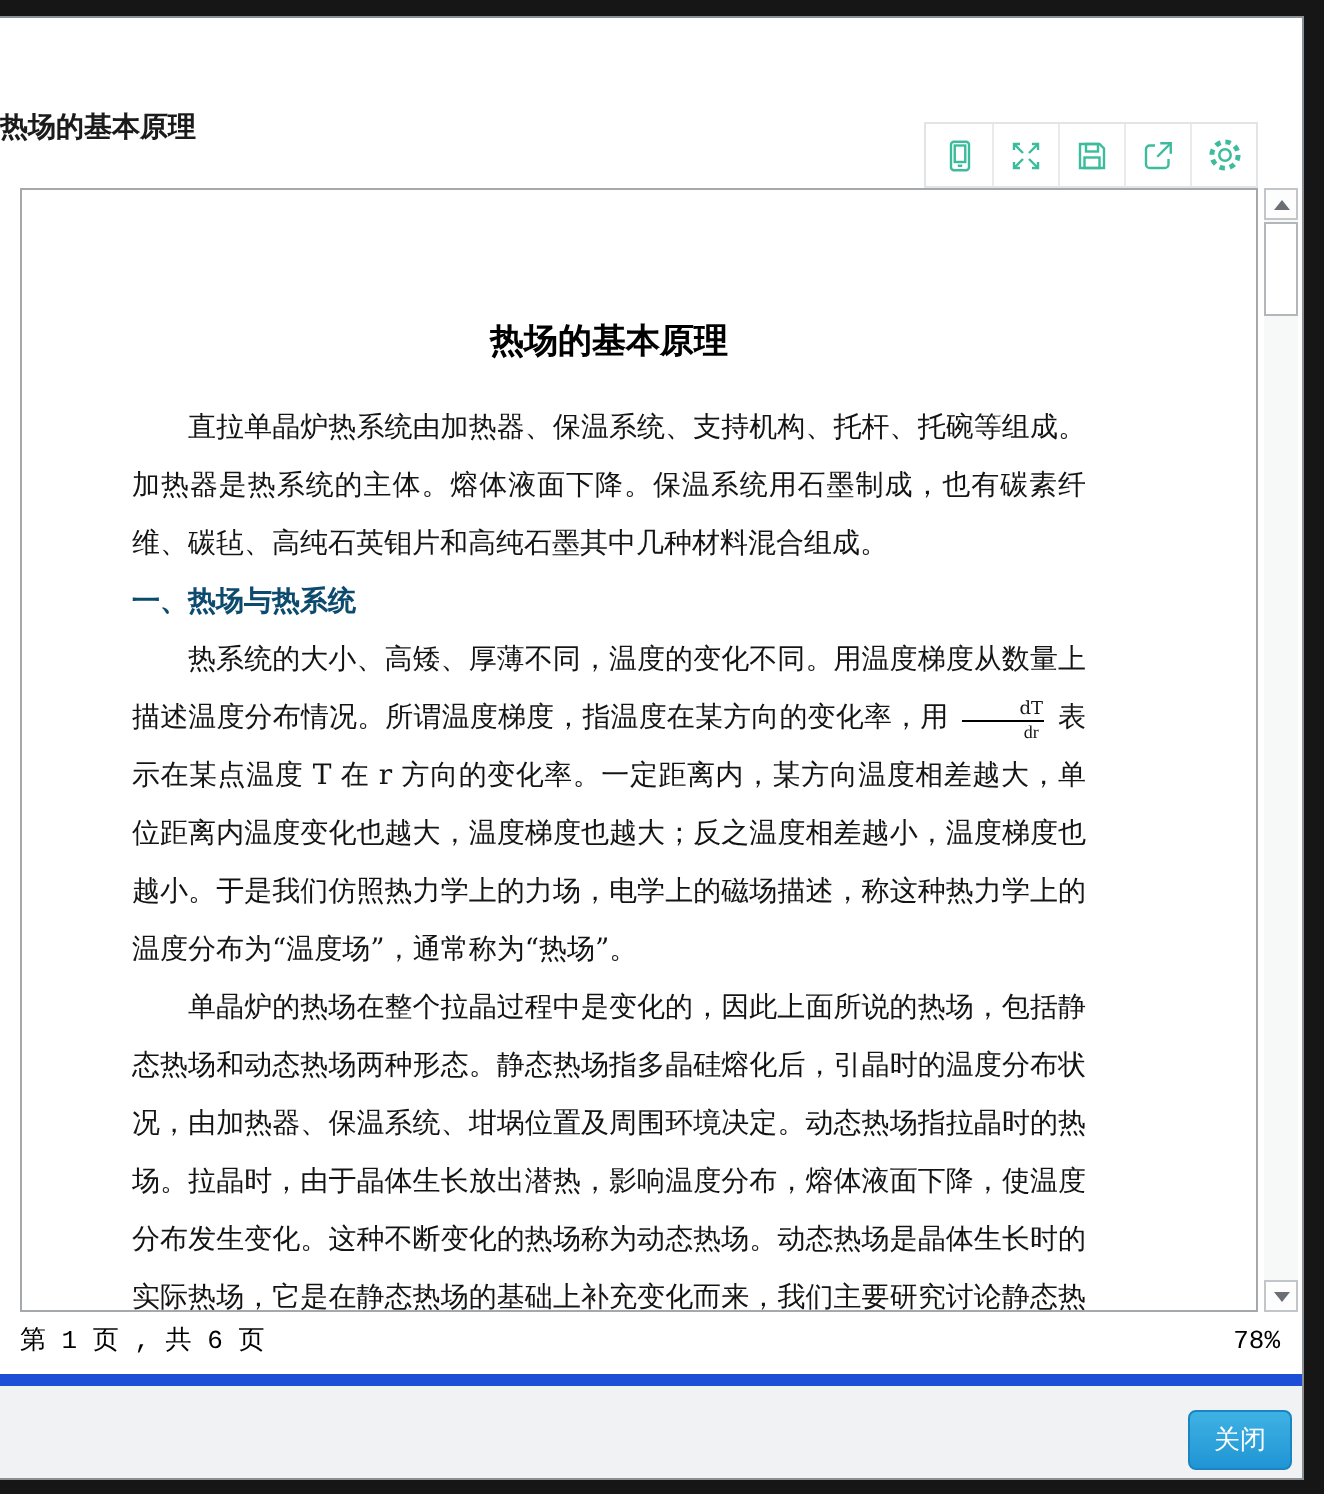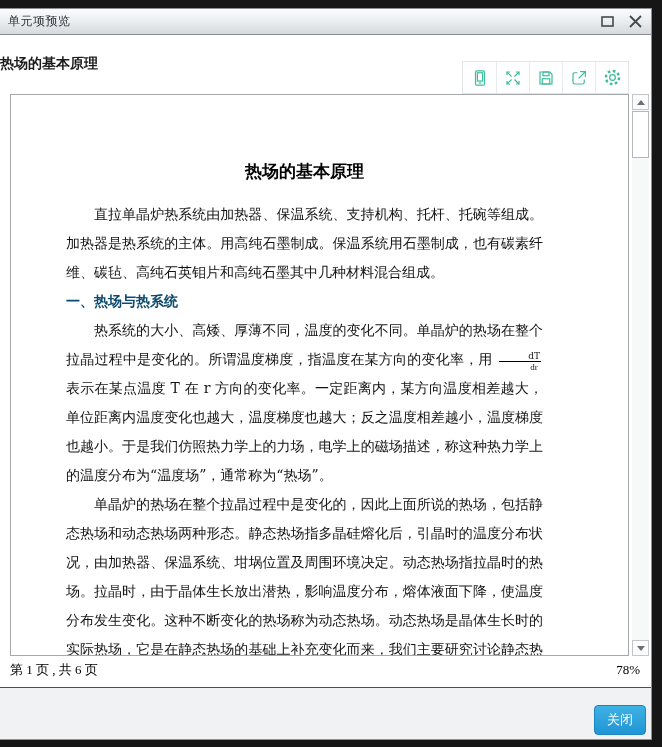--- a/index.html
+++ b/index.html
@@ -77,57 +77,42 @@
   .tri-up { width:0; height:0; border-left:4px solid transparent; border-right:4px solid transparent; border-bottom:5px solid #6b6f73; }
   .tri-down { width:0; height:0; border-left:4px solid transparent; border-right:4px solid transparent; border-top:5px solid #6b6f73; }
   .scroll-thumb {
     position:absolute; left:0; top:17px; width:17px; height:47px;
     background:#ffffff; border:1px solid #b4b7ba; cursor:grab;
   }
   
   .statusbar {
     position:absolute; left:10px; top:652px; width:630px;
     display:flex; justify-content:space-between; align-items:center;
-    font-family:Liberation Serif, serif;
+    font-family:Liberation Mono, monospace;
     font-size:13px; color:#000;
   }
   
   .footer {
     position:absolute; left:0; bottom:0; width:100%; height:52px;
-    background:#f1f2f3; border-top:1px solid #1d4ed8;
+    background:#f1f2f3; border-top:6px solid #1d4ed8;
   }
   .close-btn {
     position:absolute; right:5px; bottom:4px; min-width:50px; height:30px;
     padding:0 12px; font-size:13px; color:#fff; cursor:pointer;
     background:linear-gradient(#3fb2e4, #1f95d4);
     border:1px solid #1b84c2; border-radius:4px;
     font-family:"Liberation Sans","DejaVu Sans",sans-serif;
   }
   svg { display:block; }
 </style>
 </head>
 <body>
 
 <div class="dialog">
 
-  <div class="titlebar">
-    <span class="titlebar-text">单元项预览</span>
-    <div class="win-controls">
-      <span class="win-btn">
-        <svg width="13" height="11" viewBox="0 0 13 11">
-          <rect x="1" y="1" width="11" height="9" fill="none" stroke="#45494e" stroke-width="1.6"></rect>
-        </svg>
-      </span>
-      <span class="win-btn">
-        <svg width="13" height="13" viewBox="0 0 13 13">
-          <path d="M1 1 L12 12 M12 1 L1 12" stroke="#45494e" stroke-width="1.8" fill="none"></path>
-        </svg>
-      </span>
-    </div>
-  </div>
 
   <div class="item-title">热场的基本原理</div>
 
   <div class="toolbar">
     <div class="tool-btn">
       <span>
         <svg width="18" height="18" viewBox="0 0 24 24" fill="none" stroke="#3cbc9c" stroke-width="1.6">
           <rect x="6" y="2.5" width="12" height="19" rx="2"></rect>
           <rect x="8.5" y="5" width="7" height="11"></rect>
           <line x1="10.5" y1="18.5" x2="13.5" y2="18.5"></line>
@@ -166,23 +151,23 @@
           <circle cx="12" cy="12" r="8.3" stroke-width="3.1" stroke-dasharray="3.4 3.12"></circle>
           <circle cx="12" cy="12" r="3.6" stroke-width="1.6"></circle>
         </svg>
       </span>
     </div>
   </div>
 
   <div class="doc-frame">
     <div class="doc-page">
       <div class="doc-title">热场的基本原理</div>
-      <p class="indent">直拉单晶炉热系统由加热器、保温系统、支持机构、托杆、托碗等组成。加热器是热系统的主体。用高纯石墨制成。保温系统用石墨制成，也有碳素纤维、碳毡、高纯石英钼片和高纯石墨其中几种材料混合组成。</p>
+      <p class="indent">直拉单晶炉热系统由加热器、保温系统、支持机构、托杆、托碗等组成。加热器是热系统的主体。熔体液面下降。保温系统用石墨制成，也有碳素纤维、碳毡、高纯石英钼片和高纯石墨其中几种材料混合组成。</p>
       <p class="doc-h">一、热场与热系统</p>
-      <p class="indent"><span>热系统的大小、高矮、厚薄不同，温度的变化不同。单晶炉的热场在整个拉晶过程中是变化的。所谓温度梯度，指温度在某方向的变化率，用 </span><span class="frac"><span class="num">dT</span><span class="den">dr</span></span><span> 表示在某点温度 T 在 r 方向的变化率。一定距离内，某方向温度相差越大，单位距离内温度变化也越大，温度梯度也越大；反之温度相差越小，温度梯度也越小。于是我们仿照热力学上的力场，电学上的磁场描述，称这种热力学上的温度分布为“温度场”，通常称为“热场”。</span></p>
+      <p class="indent"><span>热系统的大小、高矮、厚薄不同，温度的变化不同。用温度梯度从数量上描述温度分布情况。所谓温度梯度，指温度在某方向的变化率，用 </span><span class="frac"><span class="num">dT</span><span class="den">dr</span></span><span> 表示在某点温度 T 在 r 方向的变化率。一定距离内，某方向温度相差越大，单位距离内温度变化也越大，温度梯度也越大；反之温度相差越小，温度梯度也越小。于是我们仿照热力学上的力场，电学上的磁场描述，称这种热力学上的温度分布为“温度场”，通常称为“热场”。</span></p>
       <p class="indent">单晶炉的热场在整个拉晶过程中是变化的，因此上面所说的热场，包括静态热场和动态热场两种形态。静态热场指多晶硅熔化后，引晶时的温度分布状况，由加热器、保温系统、坩埚位置及周围环境决定。动态热场指拉晶时的热场。拉晶时，由于晶体生长放出潜热，影响温度分布，熔体液面下降，使温度分布发生变化。这种不断变化的热场称为动态热场。动态热场是晶体生长时的实际热场，它是在静态热场的基础上补充变化而来，我们主要研究讨论静态热场。</p>
 
     </div>
   </div>
 
   <div class="scrollbar">
     <div class="scroll-btn up">
       <i class="tri-up"></i>
     </div>
     <div class="scroll-thumb"></div>

